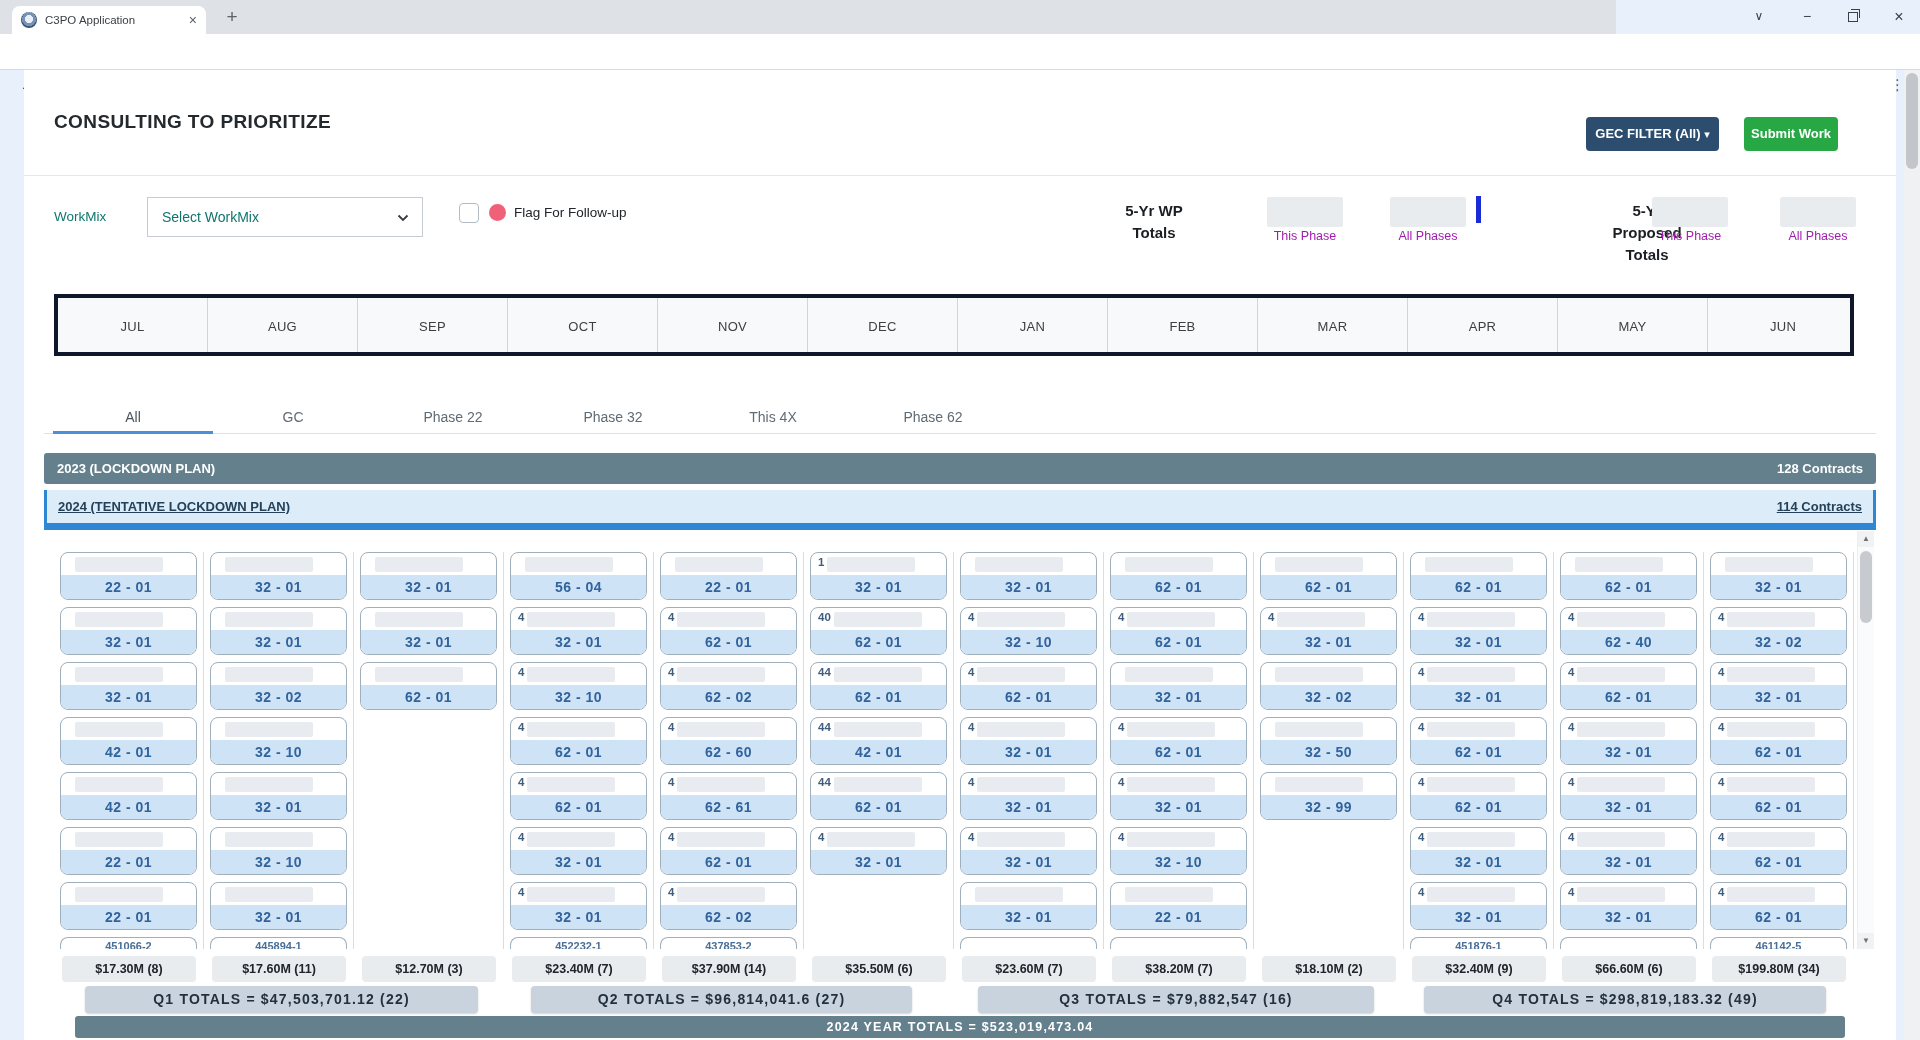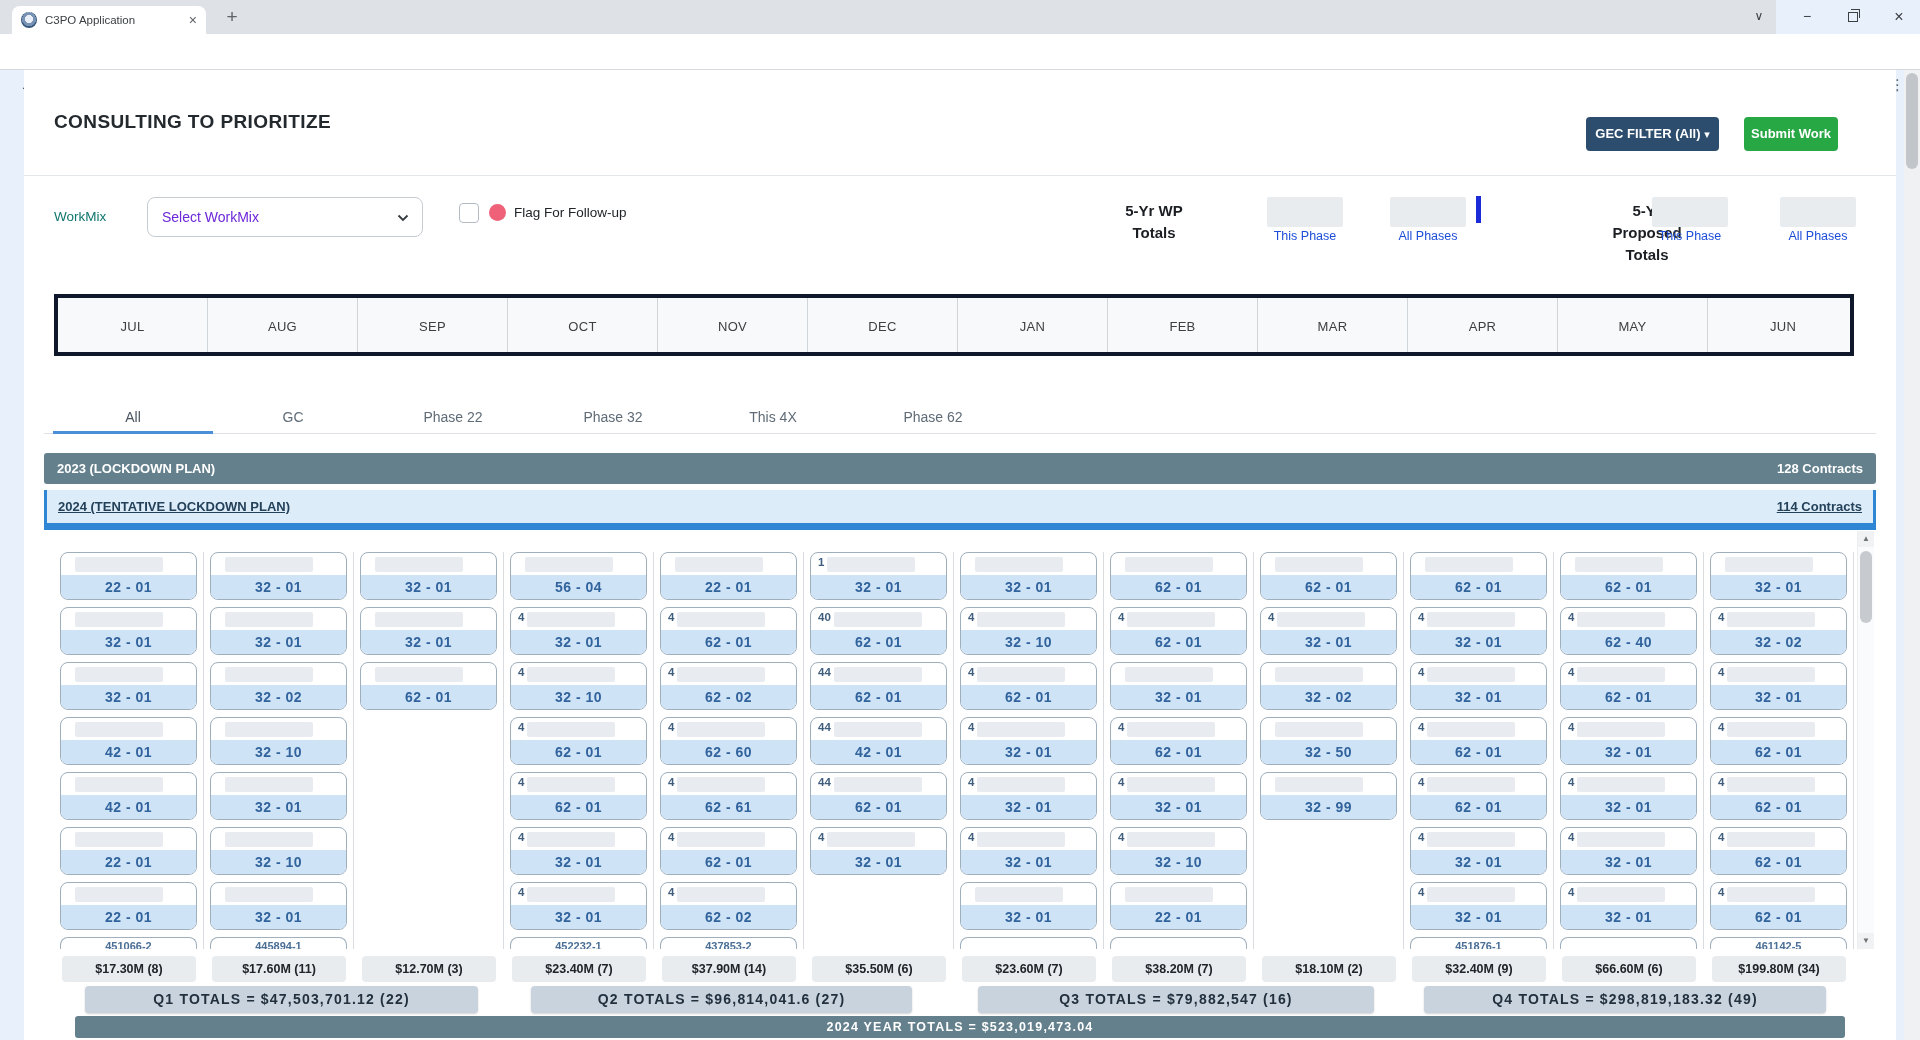--- a/index.html
+++ b/index.html
@@ -1,20 +1,20 @@
 <!DOCTYPE html>
 <html><head>
 <meta charset="utf-8">
 <style>
   html,body{margin:0;padding:0}
   body{width:1920px;height:1040px;overflow:hidden;position:relative;background:#e8f1fb;
        font-family:"Liberation Sans","DejaVu Sans",sans-serif;color:#24292e}
 
   
-  #tabbar{position:absolute;left:0;top:0;width:1776px;height:34px;background:#dee1e6}
+  #tabbar{position:absolute;left:0;top:0;width:1616px;height:34px;background:#dee1e6}
   #tab{position:absolute;left:12px;top:6px;width:194px;height:28px;background:#fff;
        border-radius:8px 8px 0 0;display:flex;align-items:center;padding:0 9px;box-sizing:border-box}
   .favicon{width:16px;height:16px;border-radius:50%;flex:none;margin-right:8px;
        background:radial-gradient(circle at 50% 45%, #e8eef7 0 34%, #7792b3 35% 58%, #36577d 59% 100%)}
   #tabtitle{font-size:11.5px;color:#3c4043;flex:1;white-space:nowrap;overflow:hidden}
   .tabclose{font-size:14px;color:#5f6368;line-height:14px;cursor:default}
   #newtab{position:absolute;left:220px;top:5px;width:24px;height:24px;text-align:center;
        line-height:23px;font-size:19px;color:#5f6368}
   .winctl{position:absolute;top:0;height:34px;width:42px;text-align:center;line-height:33px;
        color:#3c4043;font-size:14px}
@@ -40,34 +40,34 @@
   #pagetitle{position:absolute;left:30px;top:40px;font-size:19px;font-weight:bold;
        letter-spacing:.4px;line-height:24px;color:#24292e}
   .btn{position:absolute;top:47px;height:34px;border-radius:4px;color:#fff;font-size:13px;
        font-weight:bold;line-height:34px;text-align:center;cursor:pointer}
   #gecbtn{left:1562px;width:133px;background:#2c4d6e}
   #submitbtn{left:1720px;width:94px;background:#28a745}
   #hdrdivider{position:absolute;left:0;top:105px;width:1872px;height:1px;background:#e4e7ea}
 
   #wmlabel{position:absolute;left:30px;top:137px;font-size:13.5px;color:#0f766e;line-height:20px}
   #workmix-select{position:absolute;left:123px;top:127px;width:276px;height:40px;border:1px solid #c6ccd2;
-       border-radius:8px;background:#fff;font-size:14px;color:#6d28d9;line-height:38px;
+       border-radius:0;background:#fff;font-size:14px;color:#0f766e;line-height:38px;
        padding:0 14px;box-sizing:border-box}
   #workmix-select svg{position:absolute;right:13px;top:16px}
   #flag-checkbox{position:absolute;left:435px;top:133px;width:20px;height:20px;border:1px solid #b3bcc4;
        border-radius:4px;background:#fff;box-sizing:border-box}
   #flag-dot{position:absolute;left:465px;top:134px;width:17px;height:17px;border-radius:50%;background:#ee6179}
   #flaglabel{position:absolute;left:490px;top:134px;font-size:13.5px;color:#212529;line-height:18px}
 
   .totblock{position:absolute;width:84px;text-align:center;font-size:15px;font-weight:bold;
        color:#1b1f23;line-height:22px}
   #wpblock{left:1088px;top:130px}
   #propblock{left:1581px;top:130px}
   .rbox{position:absolute;top:127px;width:76px;height:30px;background:#e9ecef;border-radius:2px}
-  .cap{position:absolute;top:159px;width:100px;text-align:center;font-size:12.5px;color:#1d4ed8}
+  .cap{position:absolute;top:159px;width:100px;text-align:center;font-size:12.5px;color:#a21caf}
   #vline{position:absolute;left:1452px;top:126px;width:5px;height:27px;background:#1c2bd8}
 
   #monthrow{position:absolute;left:30px;top:224px;width:1800px;height:62px;display:flex;
        background:#f8f9fa;border:4px solid #0f172a;box-sizing:border-box}
   .mcell{width:150px;flex:none;text-align:center;line-height:58px;font-size:13px;color:#3c4043;
        border-right:1px solid #d0d5da;box-sizing:border-box;letter-spacing:.3px}
   .mcell:last-child{border-right:none}
 
   #tabsrow{position:absolute;left:29px;top:331px;height:32px;white-space:nowrap}
   .tab-item{display:inline-block;width:160px;text-align:center;line-height:32px;font-size:14px;

